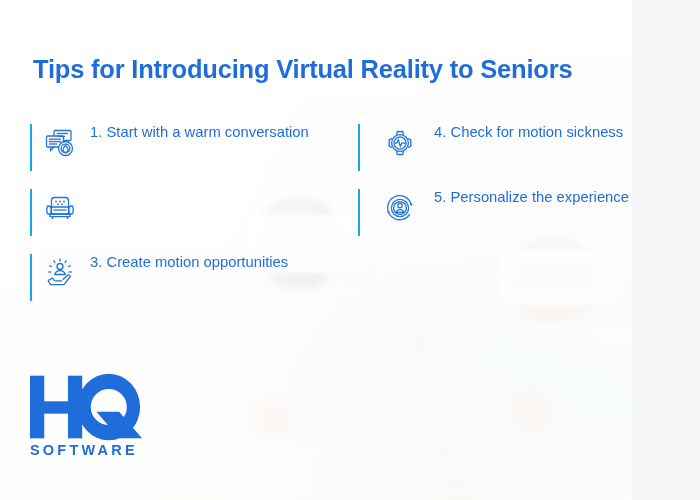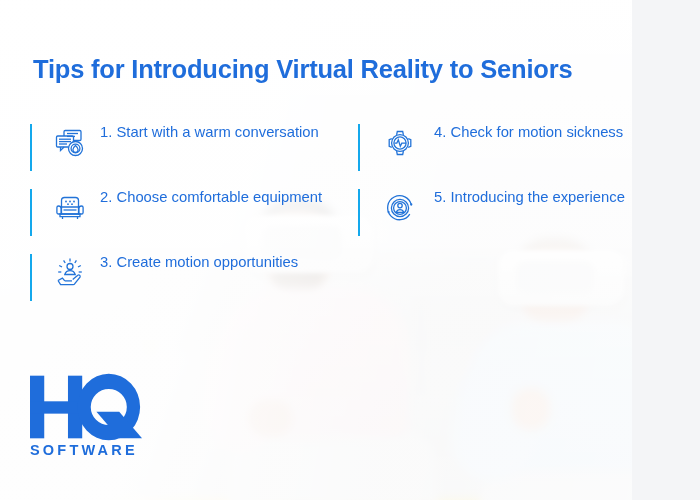--- a/index.html
+++ b/index.html
@@ -151,21 +151,21 @@
     letter-spacing:-.2px;white-space:nowrap;
   }
 
   .cols{position:absolute;left:0;top:121px;width:700px;}
   .col{position:absolute;top:0;width:310px;}
   .col-left{left:30px;}
   .col-right{left:358px;}
 
   .tip{
     position:relative;display:flex;align-items:flex-start;
-    padding-left:18px;height:65px;
+    padding-left:8px;height:65px;
   }
   .bar{
     position:absolute;left:0;top:3px;width:2px;height:47px;
     background:#14a8ec;
   }
   .tip-icon{
     width:44px;min-width:44px;height:44px;margin-top:0px;
     display:flex;align-items:center;justify-content:center;
     color:#2273d8;
   }
@@ -270,24 +270,20 @@
               <line x1="9.5" y1="25.6" x2="9.5" y2="28"></line>
               <line x1="24.5" y1="25.6" x2="24.5" y2="28"></line>
               <line x1="10.5" y1="19" x2="23.5" y2="19"></line>
               <circle cx="13" cy="10.5" r=".9" fill="currentColor" stroke="none"></circle>
               <circle cx="17" cy="10.5" r=".9" fill="currentColor" stroke="none"></circle>
               <circle cx="21" cy="10.5" r=".9" fill="currentColor" stroke="none"></circle>
               <circle cx="15" cy="13.2" r=".9" fill="currentColor" stroke="none"></circle>
               <circle cx="19" cy="13.2" r=".9" fill="currentColor" stroke="none"></circle>
             </svg>
           </div>
-          <div class="tip-text">
-            <span class="tip-num">2.</span>
-            <span>Choose comfortable equipment</span>
-          </div>
         </div>
 
         <div class="tip">
           <div class="bar"></div>
           <div class="tip-icon">
             <svg width="34" height="34" viewBox="0 0 34 34" fill="none" stroke="currentColor" stroke-width="1.3">
               <circle cx="17" cy="10.5" r="3"></circle>
               <path d="M11.8 18.5 a5.4 5.4 0 0 1 10.4 0z"></path>
               <line x1="17" y1="2.5" x2="17" y2="5.6"></line>
               <line x1="10.6" y1="4.4" x2="12.2" y2="7"></line>
@@ -338,21 +334,21 @@
               <circle cx="17" cy="17" r="8.6"></circle>
               <circle cx="17" cy="17" r="6.4"></circle>
               <circle cx="17" cy="14.6" r="2.2"></circle>
               <path d="M13.3 21.3 a3.9 3.9 0 0 1 7.4 0z"></path>
               <circle cx="28.3" cy="13.4" r="1.1" fill="currentColor" stroke="none"></circle>
               <circle cx="5.6" cy="21" r="1.1" fill="currentColor" stroke="none"></circle>
             </svg>
           </div>
           <div class="tip-text">
             <span class="tip-num">5.</span>
-            <span>Introducing the experience</span>
+            <span>Personalize the experience</span>
           </div>
         </div>
 
 
       </div>
     </div>
 
     <div class="logo">
       <svg class="logo-mark" viewBox="0 0 118 70">
         <g fill="#1f6ddb">

